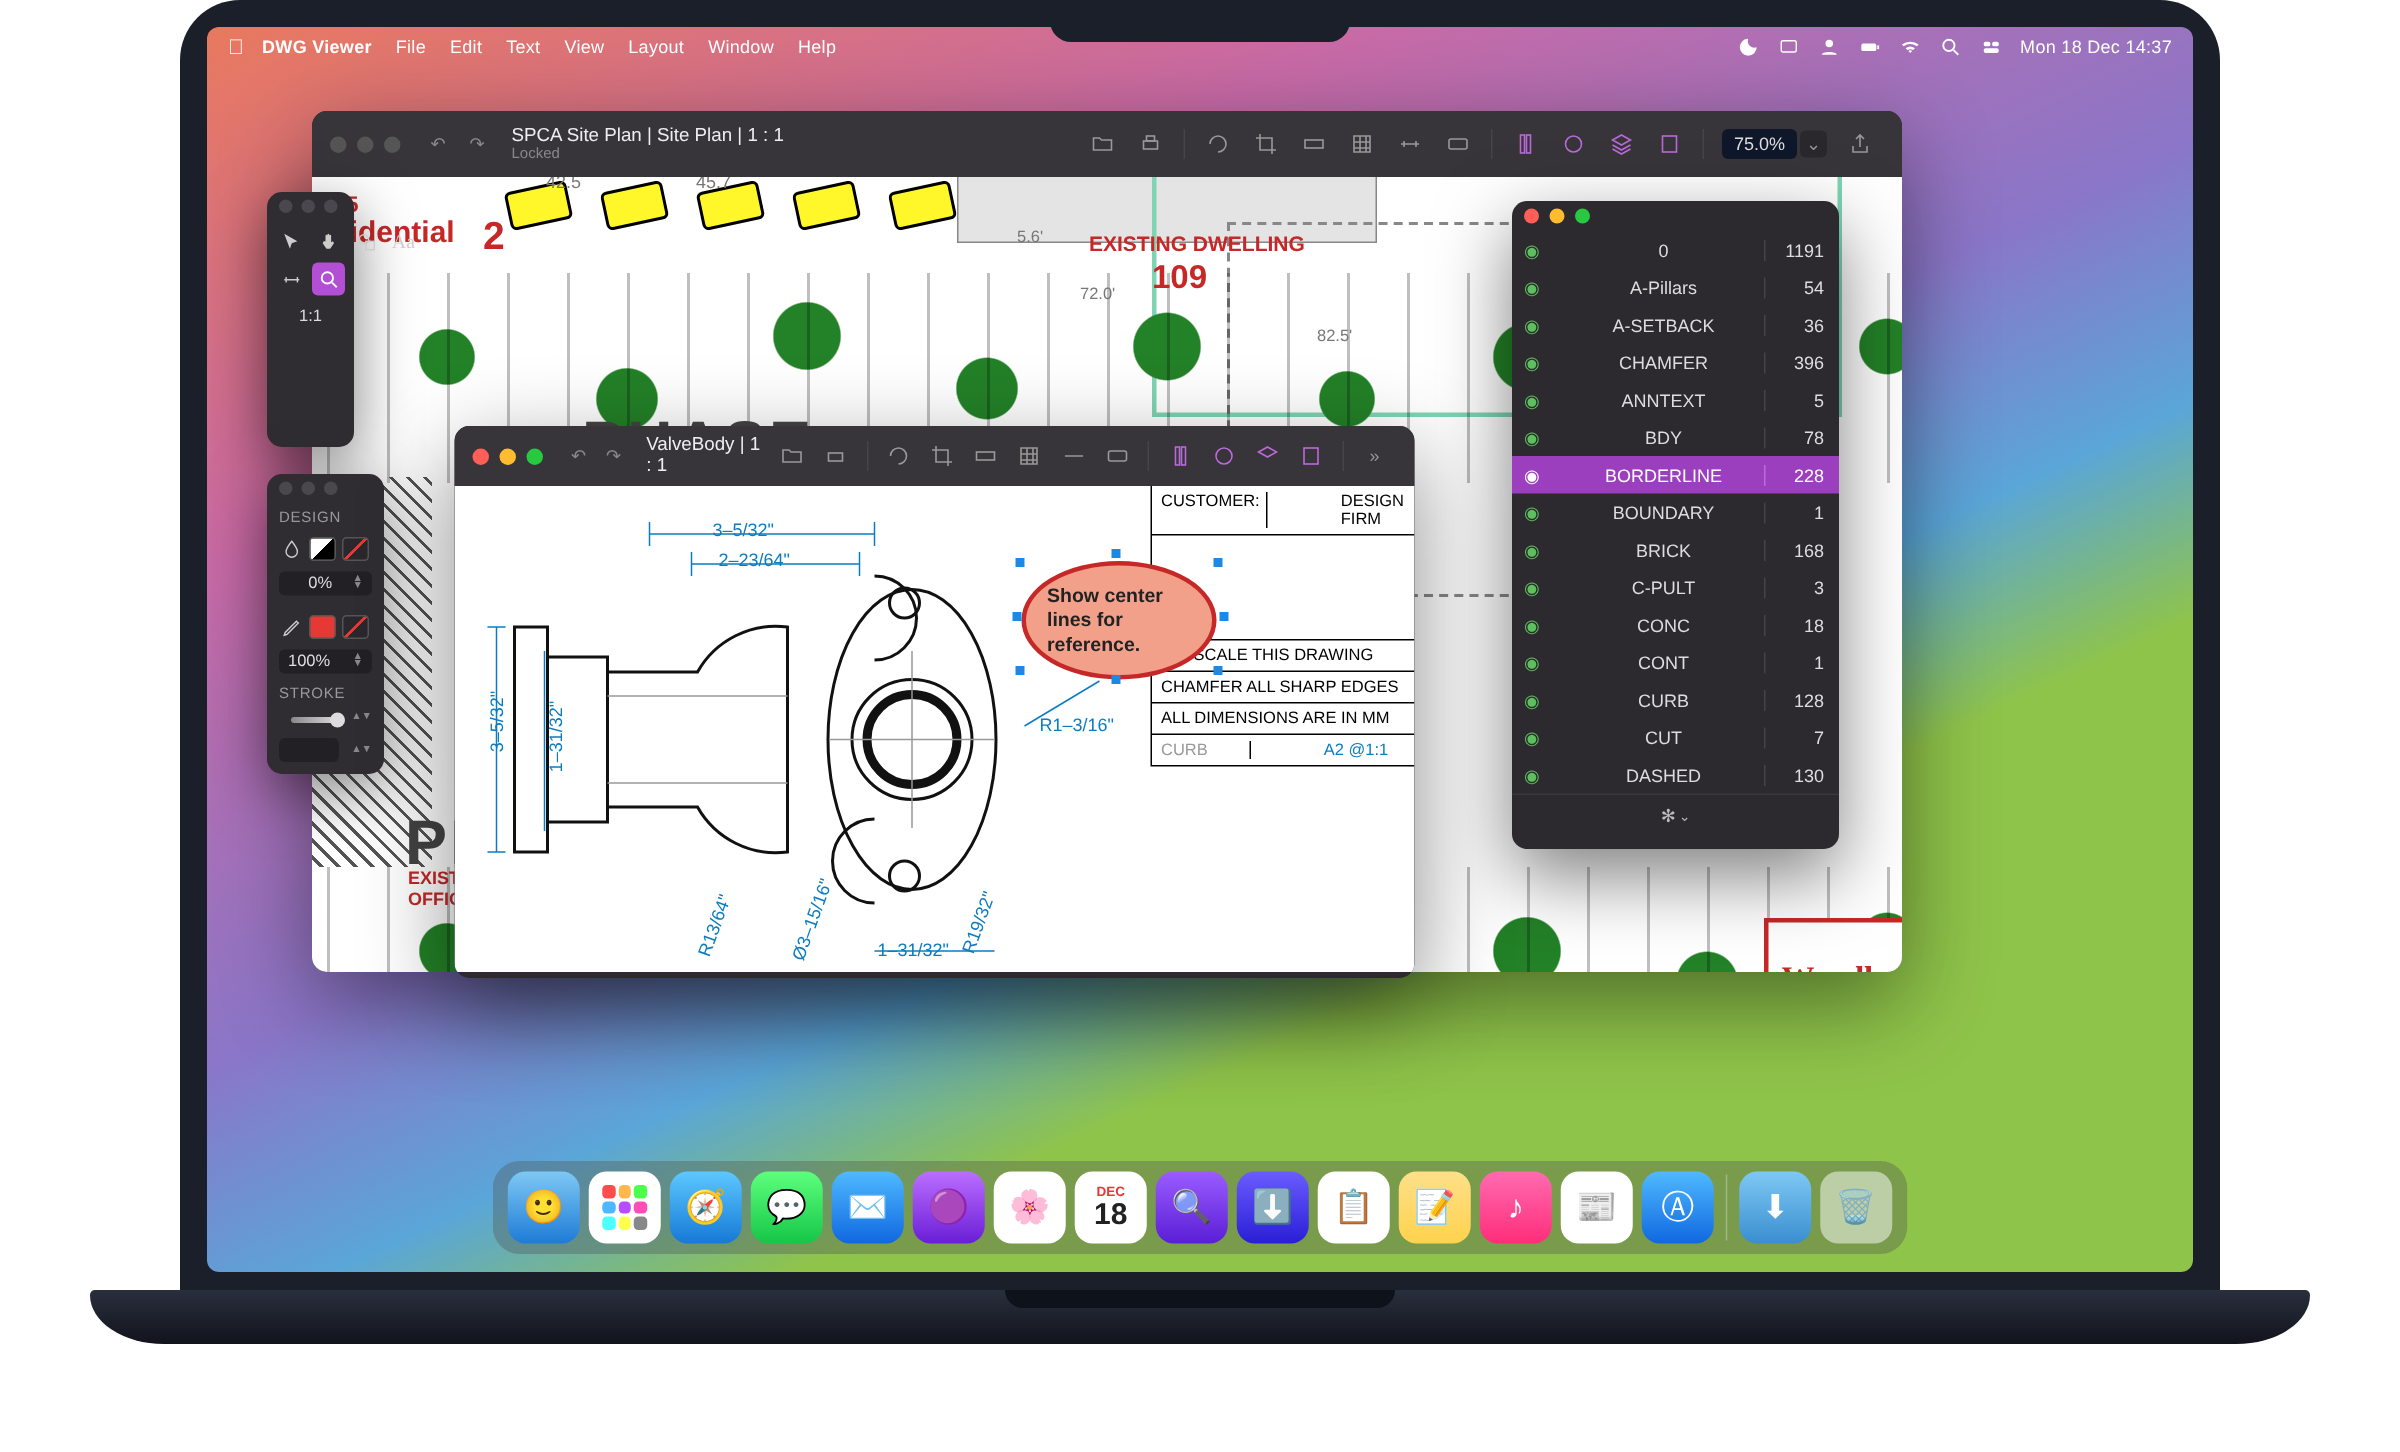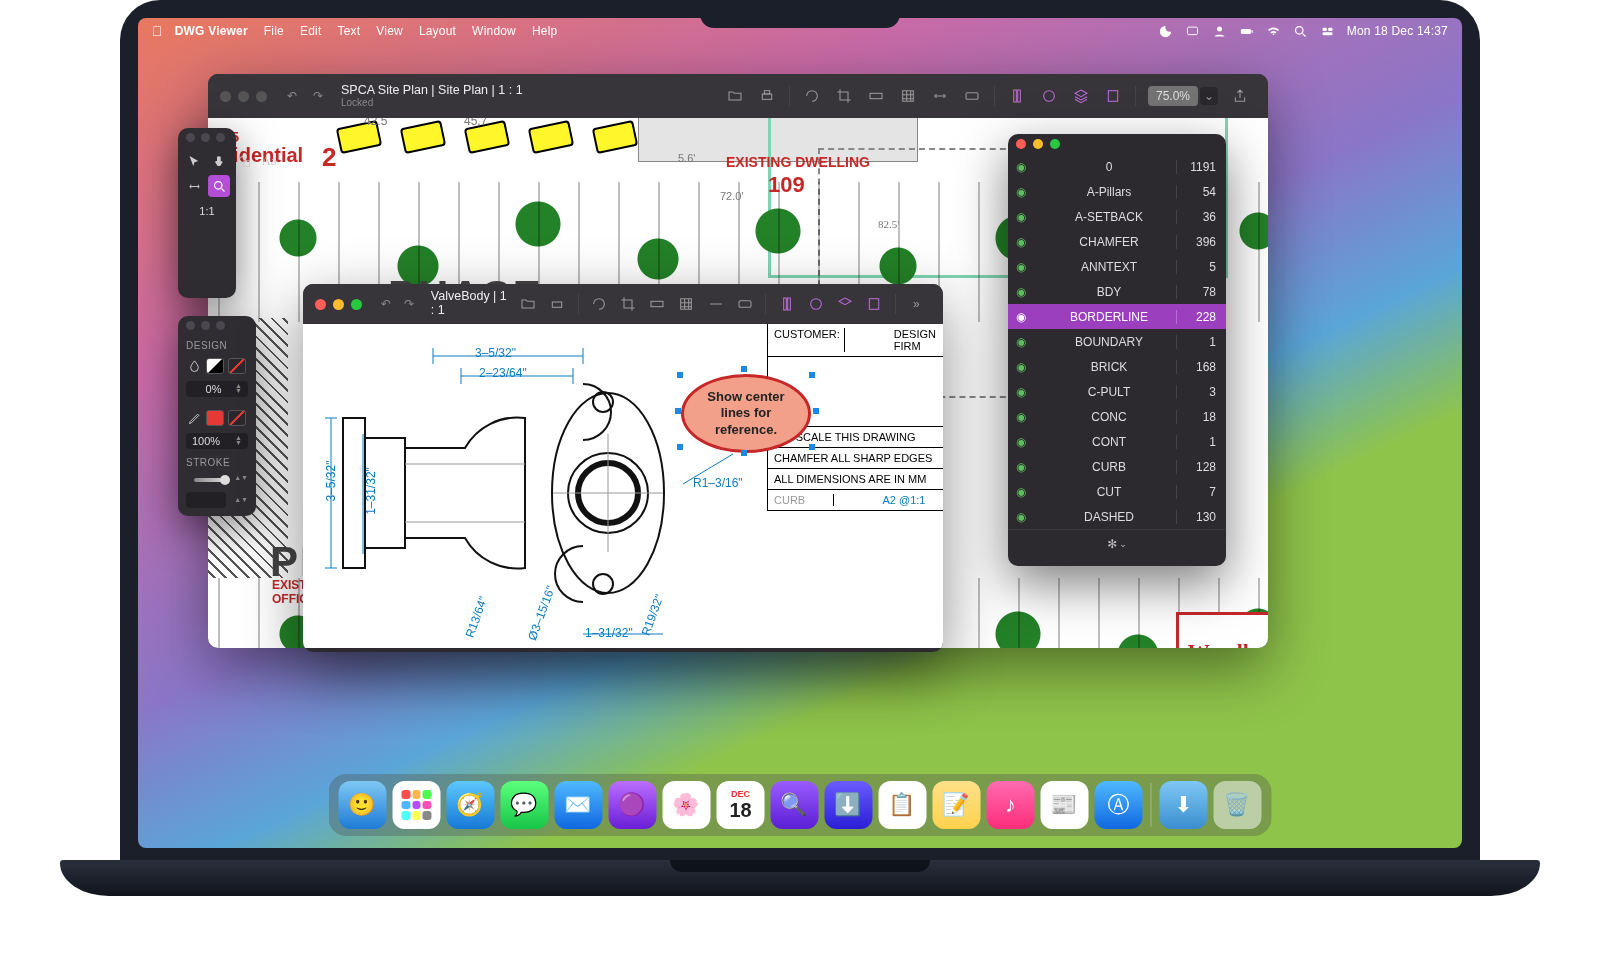--- a/index.html
+++ b/index.html
@@ -28,21 +28,21 @@
 .tred{background:#555;} .tyel{background:#555;} .tgrn{background:#555;}
 .titlebar .navico{width:22px;height:22px;display:flex;align-items:center;justify-content:center;color:#888;margin:0 2px;}
 .titlebar .ttl{margin-left:10px;display:flex;flex-direction:column;line-height:1.1;}
 .titlebar .ttl .main{color:#eee;font-size:12.5px;}
 .titlebar .ttl .sub{color:#888;font-size:10px;}
 .titlebar .tspacer{flex:1;}
 .tbico{width:24px;height:24px;display:flex;align-items:center;justify-content:center;color:#999;margin:0 4px;}
 .tbico.active{color:#b96ad8;}
 .tbico svg{width:16px;height:16px;stroke:currentColor;fill:none;stroke-width:1.6;}
 .tbsep{width:1px;height:20px;background:#474449;margin:0 6px;}
-.zoom{color:#ddd;font-size:12px;padding:3px 8px;background:#737373;border-radius:4px;margin:0 2px 0 6px;}
+.zoom{color:#ddd;font-size:12px;padding:3px 8px;background:#0f172a;border-radius:4px;margin:0 2px 0 6px;}
 .zoomdd{width:18px;height:18px;background:#2a272d;border-radius:4px;display:flex;align-items:center;justify-content:center;color:#999;margin-right:6px;}
 
 .canvas{position:relative;width:100%;height:calc(100% - 44px);background:#fff;overflow:hidden;}
 .sitetxt{position:absolute;font-weight:700;}
 
 .rowcars{position:absolute;left:130px;top:6px;display:flex;gap:22px;}
 .car{width:42px;height:26px;border:2px solid #000;border-radius:4px;background:#fff72a;transform:rotate(-12deg);}
 .treeband{position:absolute;left:-30px;top:64px;width:1200px;height:140px;background:
   radial-gradient(circle 20px at 10% 40%,#2e7d32 18px,transparent 19px),
   radial-gradient(circle 22px at 20% 60%,#2e7d32 20px,transparent 21px),
@@ -90,21 +90,21 @@
 .valve .traffic .tred{background:#ff5f57;} .valve .traffic .tyel{background:#febc2e;} .valve .traffic .tgrn{background:#28c840;}
 .valve .canvas{background:#fff;}
 
 .dims{position:absolute;color:#0b7cc0;font-size:12px;}
 .cline{stroke:#0b7cc0;stroke-width:1;fill:none;}
 .part{stroke:#111;stroke-width:2;fill:none;}
 .thin{stroke:#999;stroke-width:1;fill:none;}
 .tblk{position:absolute;right:0;top:0;width:176px;border-left:1.5px solid #000;font-size:11px;}
 .tblk .tr{border-bottom:1.5px solid #000;padding:4px 6px;display:flex;}
 .tblk .tr.half{display:flex;gap:45px;} .tblk .tr.half div{flex:1;} .tblk .tr.half div:first-child{border-right:1.5px solid #000;padding-right:4px;} .tblk .tr.half div:last-child{padding-left:4px;}
-.ann{position:absolute;border:3px solid;border-radius:50%;padding:12px 14px;font-size:13px;font-weight:700;text-align:center;line-height:1.25;}
+.ann{position:absolute;border:3px solid;border-radius:50%;padding:12px 14px;font-size:13px;font-weight:700;line-height:1.25;}
 .ann.red{background:#f3a08a;border-color:#c62828;color:#222;width:130px;}
 .ann.yel{background:#f8c54d;border-color:#e89a00;color:#222;width:150px;}
 .handle{position:absolute;width:6px;height:6px;background:#1e88e5;}
 
 .layers{position:absolute;left:870px;top:116px;width:218px;height:432px;background:#2c292f;border-radius:10px;box-shadow:0 18px 50px rgba(0,0,0,.5);color:#ddd;font-size:12px;overflow:hidden;}
 .layers .phdr{height:20px;display:flex;gap:7px;align-items:center;padding:0 8px;}
 .layers .phdr .tred{background:#ff5f57;width:10px;height:10px;border-radius:50%;}
 .layers .phdr .tyel{background:#febc2e;width:10px;height:10px;border-radius:50%;}
 .layers .phdr .tgrn{background:#28c840;width:10px;height:10px;border-radius:50%;}
 .lrow{display:flex;align-items:center;height:25px;padding:0 10px 0 8px;}
@@ -290,21 +290,21 @@
         <div class="sitetxt" style="left:180px;top:154px;color:#444;font-size:42px;letter-spacing:2px;">PHASE</div>
         <div class="sitetxt" style="left:62px;top:420px;color:#444;font-size:42px;letter-spacing:2px;">PH</div>
         <div class="sitetxt" style="left:64px;top:460px;color:#c62828;font-size:12px;white-space:pre;">EXISTI
 OFFICE</div>
         <div class="sitetxt" style="left:518px;top:36px;color:#c62828;font-size:14px;">EXISTING DWELLING</div>
         <div class="sitetxt" style="left:560px;top:54px;color:#c62828;font-size:22px;">109</div>
         <div class="sitetxt" style="left:156px;top:-4px;color:#777;font-size:12px;font-weight:400;">42.5</div>
         <div class="sitetxt" style="left:256px;top:-4px;color:#777;font-size:12px;font-weight:400;">45.7</div>
         <div class="sitetxt" style="left:470px;top:34px;color:#777;font-size:11px;font-weight:400;">5.6'</div>
         <div class="sitetxt" style="left:512px;top:72px;color:#777;font-size:11px;font-weight:400;">72.0'</div>
-        <div class="sitetxt" style="left:670px;top:100px;color:#777;font-size:11px;font-weight:400;font-family:Liberation Serif, serif;">82.5'</div>
+        <div class="sitetxt" style="left:670px;top:100px;color:#777;font-size:11px;font-weight:400;">82.5'</div>
         <div class="arrowdown"></div>
         <div class="woodland">Woodland Reserve</div>
       </div>
     </div>
 
     <div class="panel tools">
       <div class="phdr">
           <div class="pd"></div>
           <div class="pd"></div>
           <div class="pd"></div>

